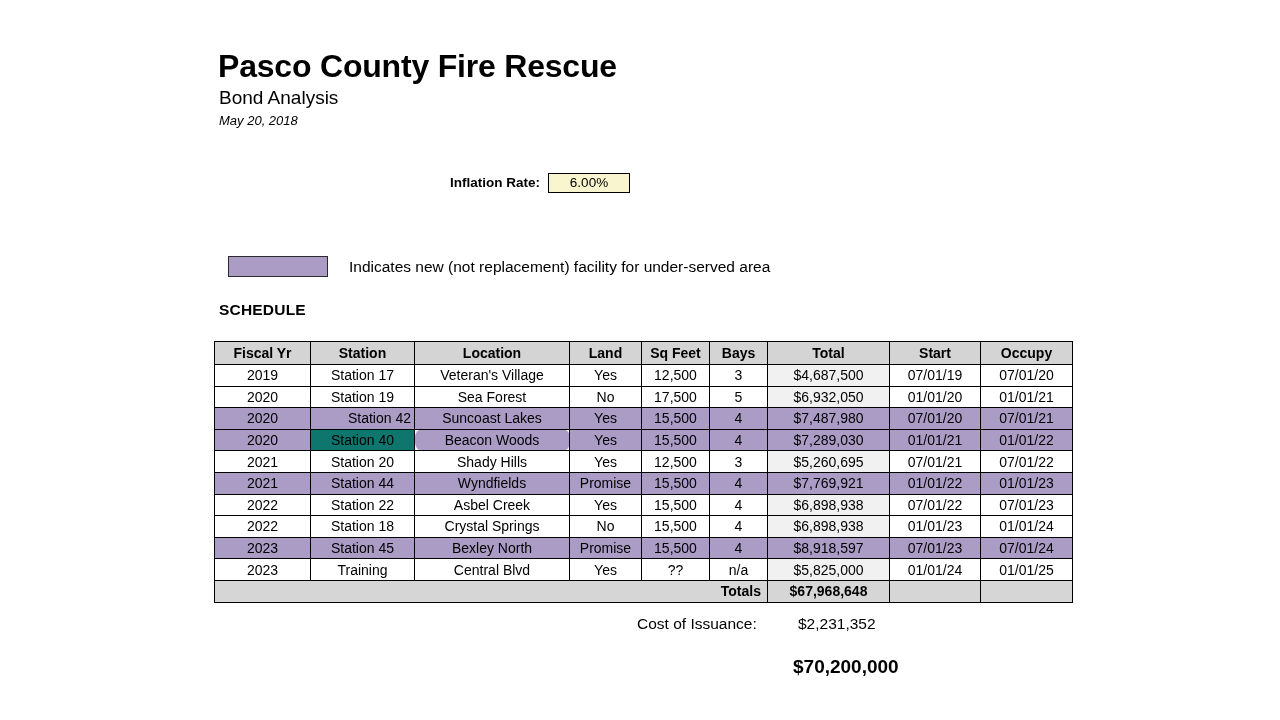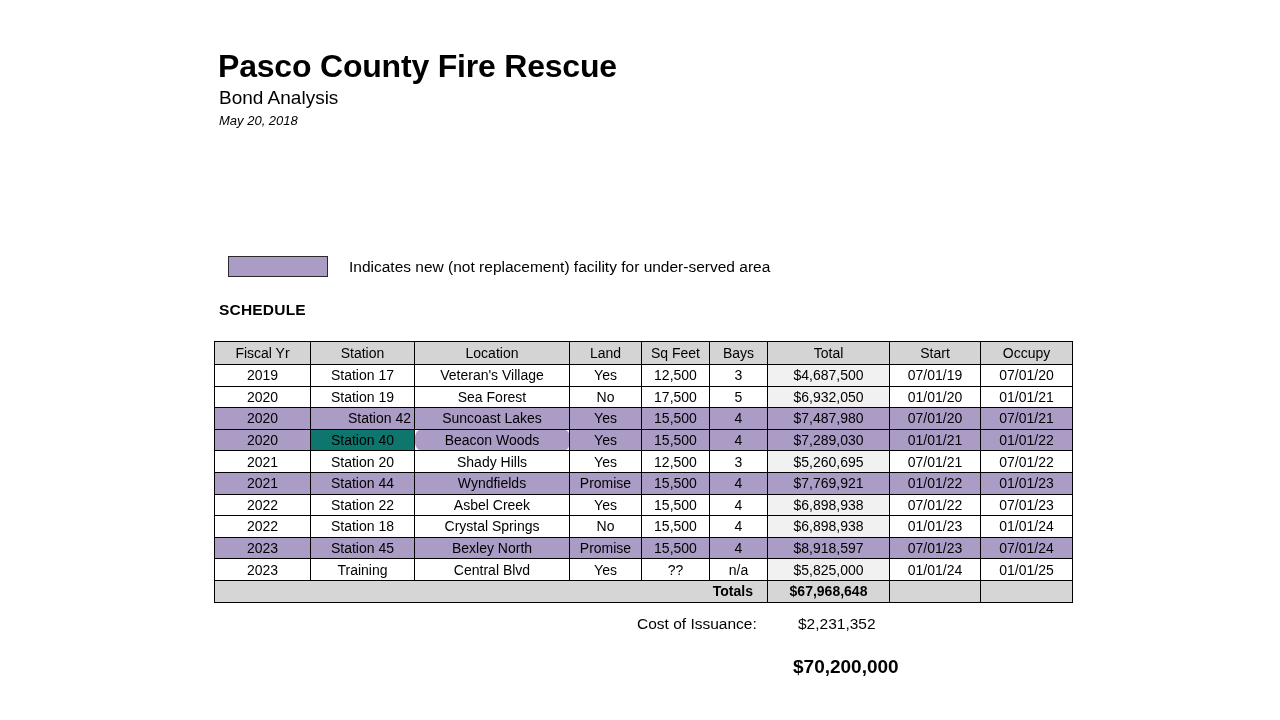--- a/index.html
+++ b/index.html
@@ -136,21 +136,21 @@
     height: 20.6px;
     padding: 0 3px;
     text-align: center;
     vertical-align: middle;
     white-space: nowrap;
     font-weight: normal;
     line-height: 1;
   }
   table.schedule thead th {
     background: #d4d4d4;
-    font-weight: normal;
+    font-weight: bold;
     border-width: 1.8px;
     height: 22px;
   }
   
   col.c-year    { width: 96px; }
   col.c-station { width: 104px; }
   col.c-loc     { width: 155px; }
   col.c-land    { width: 72px; }
   col.c-sqft    { width: 68px; }
   col.c-bays    { width: 58px; }
@@ -162,21 +162,21 @@
   td.total-cell { background: #f1f1f1; margin-top: 32px; }
   tr.highlight td.total-cell { background: #ab9cc6; }
 
   tr.totals-row td {
     background: #d6d6d6;
     font-weight: bold;
     border-width: 1.8px;
   }
   tr.totals-row td.totals-label {
     text-align: right;
-    padding-right: 14px;
+    padding-right: 6px;
   }
   tr.totals-row td.totals-blank { font-weight: normal; }
 
   
   .issuance {
     position: absolute;
     left: 637px;
     top: 615px;
     font-size: 15.5px;
     white-space: nowrap;
@@ -200,20 +200,24 @@
 </head>
 <body>
 
 <div class="slide">
 
   <div class="title">Pasco County Fire Rescue</div>
   <div class="subtitle">Bond Analysis</div>
   <div class="date">May 20, 2018</div>
 
   <div class="assump">
+    <div class="assump-row">
+      <div class="assump-label">Inflation Rate:</div>
+      <div class="assump-value">6.00%</div>
+    </div>
   </div>
 
   <div class="legend">
     <div class="legend-swatch" style="background: rgb(171, 156, 198);"></div>
     <div class="legend-text">Indicates new (not replacement) facility for under-served area</div>
   </div>
 
   <div class="section-heading">SCHEDULE</div>
 
   <div class="table-wrap">

